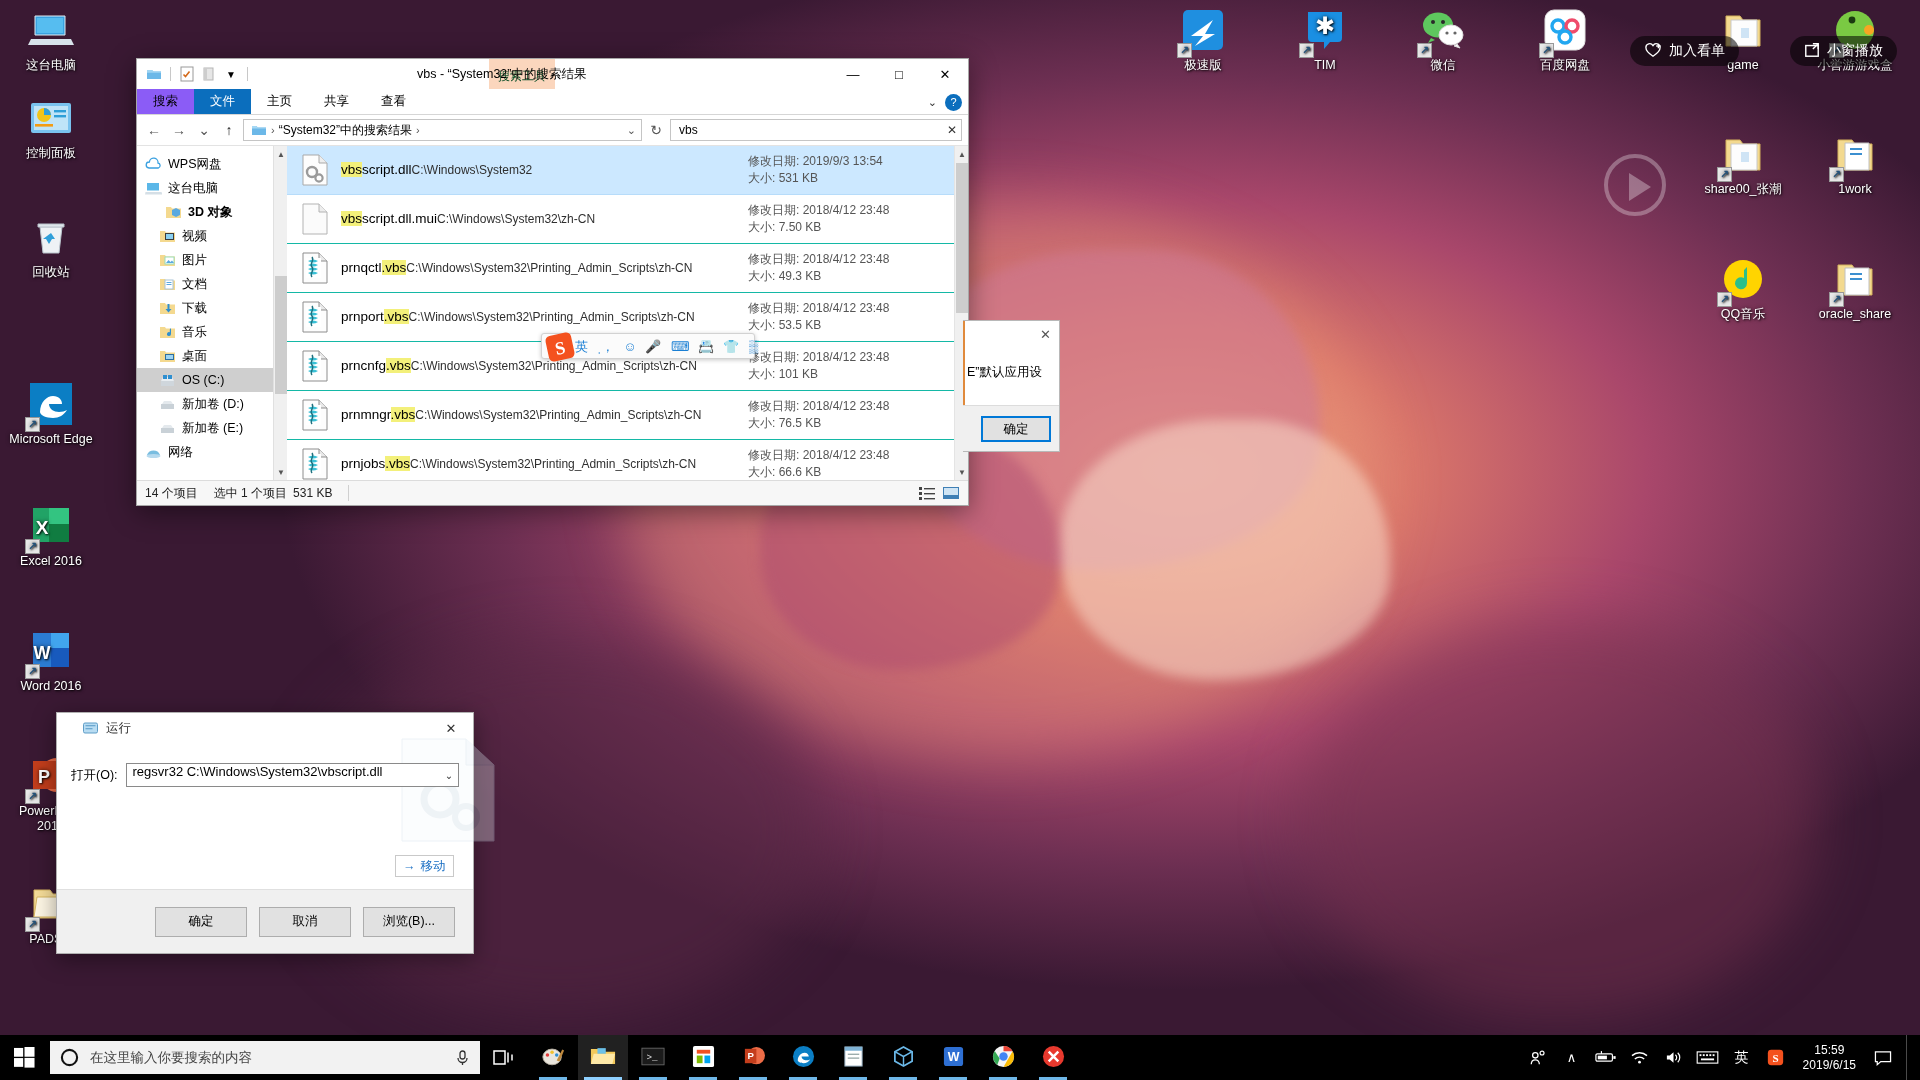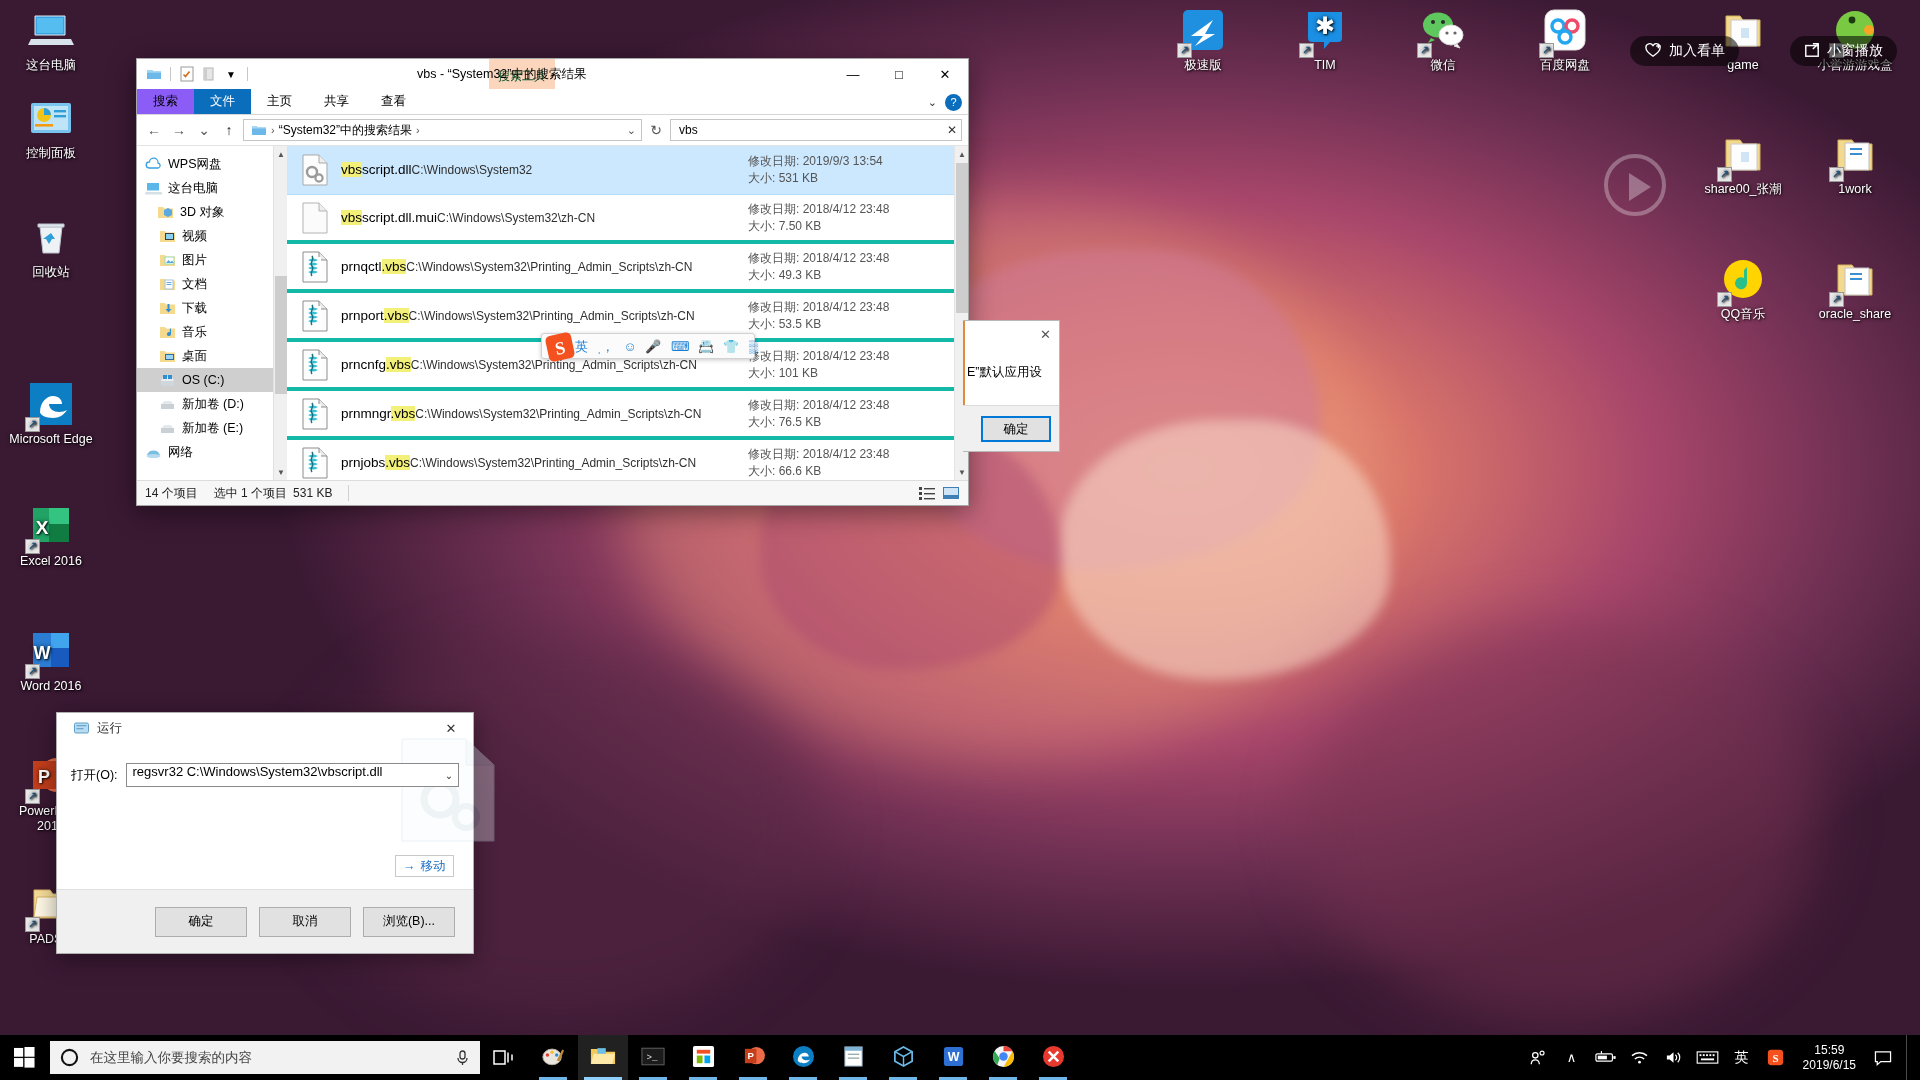--- a/index.html
+++ b/index.html
@@ -144,21 +144,21 @@
   }
   .tree-scroll .up { top:0; }
   .tree-scroll .dn { bottom:0; }
   .tree-scroll .thumb {
     position:absolute; left:1px; width:12px; top:130px; height:118px; background:#cdcdcd;
   }
 
   .exp-list { flex:1; position:relative; overflow:hidden; background:#fff; }
   .frow {
     height: 49px; display:flex; align-items:center; padding: 0 0 0 14px;
-    border-bottom:4px solid #14b8a6; position:relative;
+    border-bottom:1px solid #14b8a6; position:relative;
   }
   .frow.sel { background:#cce8ff; border-bottom:1px solid #b7dcfa; }
   .frow .fico { width: 28px; height:32px; flex: 0 0 28px; margin-right: 12px; position:relative; }
   .frow .fmeta { flex:1; min-width:0; }
   .fname { font-size: 13.5px; color:#000; line-height: 18px; white-space:nowrap; }
   .fname .hl { background:#f3f07a; }
   .fpath { font-size: 12px; color:#2f2f2f; line-height: 16px; white-space:nowrap; }
   .fright { width: 230px; flex:0 0 230px; padding-left: 10px; }
   .fdate, .fsize { font-size: 12px; color:#555; line-height:17px; white-space:nowrap; }
 
@@ -209,21 +209,21 @@
     background:#e1e1e1; border:2px solid #0078d7; font-size:12.5px;
     display:flex; align-items:center; justify-content:center;
   }
 
   
   #rundlg {
     position:absolute; left: 56px; top: 712px; width: 418px; height: 242px;
     background:#fff; border:1px solid #b0b0b0; box-shadow: 0 5px 22px rgba(0,0,0,0.4);
     display:flex; flex-direction:column;
   }
-  .run-title { height:30px; display:flex; align-items:center; gap:7px; padding-left:16px; position:relative;}
+  .run-title { height:30px; display:flex; align-items:center; gap:7px; padding-left:25px; position:relative;}
   .run-title .ttl { font-size:12.5px; color:#333; }
   .run-x { position:absolute; right:0; top:0; width:44px; height:30px; display:flex; align-items:center;justify-content:center; font-size:13px; color:#333;}
   .run-body { flex:1; padding: 12px 14px 0 14px; position:relative; }
   .run-desc-row { display:flex; gap:14px; align-items:flex-start; }
   .run-desc { font-size:12.5px; line-height:20px; color:#000; width: 320px; }
   .run-open-row { display:flex; align-items:center; gap:8px; margin-top: 8px; }
   .run-open-lbl { font-size:12.5px; }
   .run-input-wrap {
     flex:1; height:24px; border:1px solid #8a8a8a; background:#fff; display:flex; align-items:flex-start;
     padding-left:6px; font-size:13px; position:relative;
@@ -489,21 +489,21 @@
                 </svg></span>
               <span>WPS网盘</span>
             </div>
             <div class="tree-item" style="padding-left: 8px;">
               <span class="tico"><svg viewBox="0 0 17 17" width="17" height="17">
                   <rect x="2" y="3" width="12" height="7.5" fill="#5bb7e8"></rect>
                   <path d="M0.5 12h16l1 2.4H0z" fill="#d5dfe6"></path>
                 </svg></span>
               <span>这台电脑</span>
             </div>
-            <div class="tree-item" style="padding-left: 20px;">
+            <div class="tree-item" style="padding-left: 28px; font-weight: bold;">
               <span class="tico"><svg viewBox="0 0 17 17" width="17" height="17">
                   <path d="M1 3h5l1 1.6h9V14H1z" fill="#f4d98f"></path>
                   <path d="M7 6l4-2 4 2v5l-4 2-4-2z" fill="#5aa9e0"></path>
                 </svg></span>
               <span>3D 对象</span>
             </div>
             <div class="tree-item" style="padding-left: 22px;">
               <span class="tico"><svg viewBox="0 0 17 17" width="17" height="17">
                   <path d="M1 3h5l1 1.6h9V14H1z" fill="#f4d98f"></path>
                   <rect x="6" y="5" width="9" height="7" fill="#3c3c3c"></rect>

